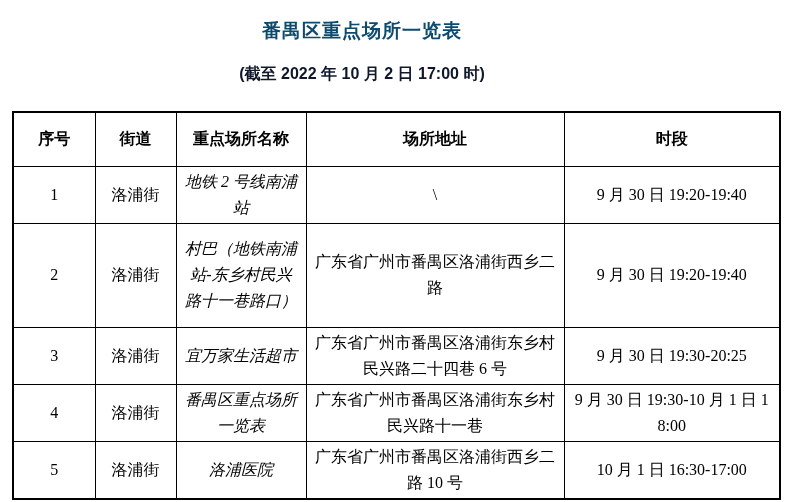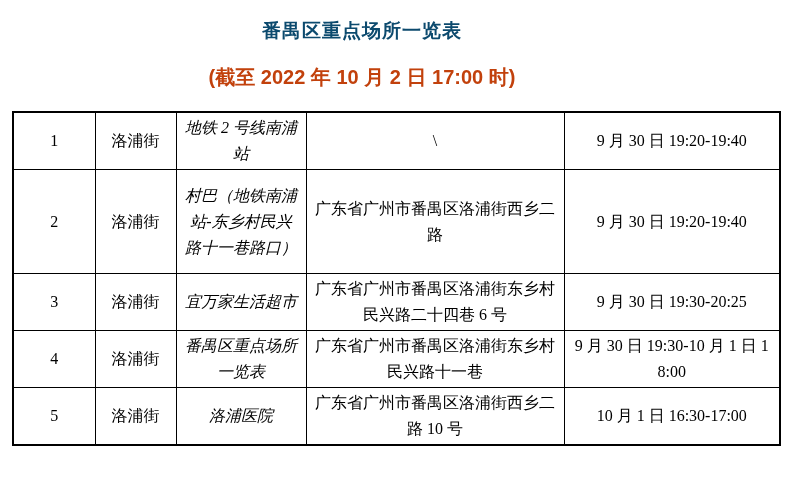--- a/index.html
+++ b/index.html
@@ -25,22 +25,22 @@
     letter-spacing:1px;
   }
   .doc-subtitle{
     position:absolute;
     top:64px;
     left:0;
     width:724px;
     text-align:center;
     font-family:"Liberation Sans","DejaVu Sans",sans-serif;
     font-weight:bold;
-    font-size:20px;
-    color:#c2410c;
+    font-size:16px;
+    color:#0f172a;
   }
   table.places{
     position:absolute;
     top:111px;
     left:12px;
     width:767px;
     border-collapse:collapse;
     table-layout:fixed;
     border:2px solid #000;
     font-size:16px;
@@ -75,20 +75,27 @@
 
   <table class="places">
     <colgroup>
       <col style="width:82px">
       <col style="width:81px">
       <col style="width:130px">
       <col style="width:258px">
       <col style="width:216px">
     </colgroup>
     <tbody>
+      <tr class="hdr">
+        <th>序号</th>
+        <th>街道</th>
+        <th class="col-place">重点场所名称</th>
+        <th>场所地址</th>
+        <th>时段</th>
+      </tr>
       <tr class="r0">
         <td>1</td>
         <td>洛浦街</td>
         <td class="col-place">地铁 2 号线南浦站</td>
         <td class="col-address">\</td>
         <td>9 月 30 日 19:20-19:40</td>
       </tr>
       <tr class="r1">
         <td>2</td>
         <td>洛浦街</td>

